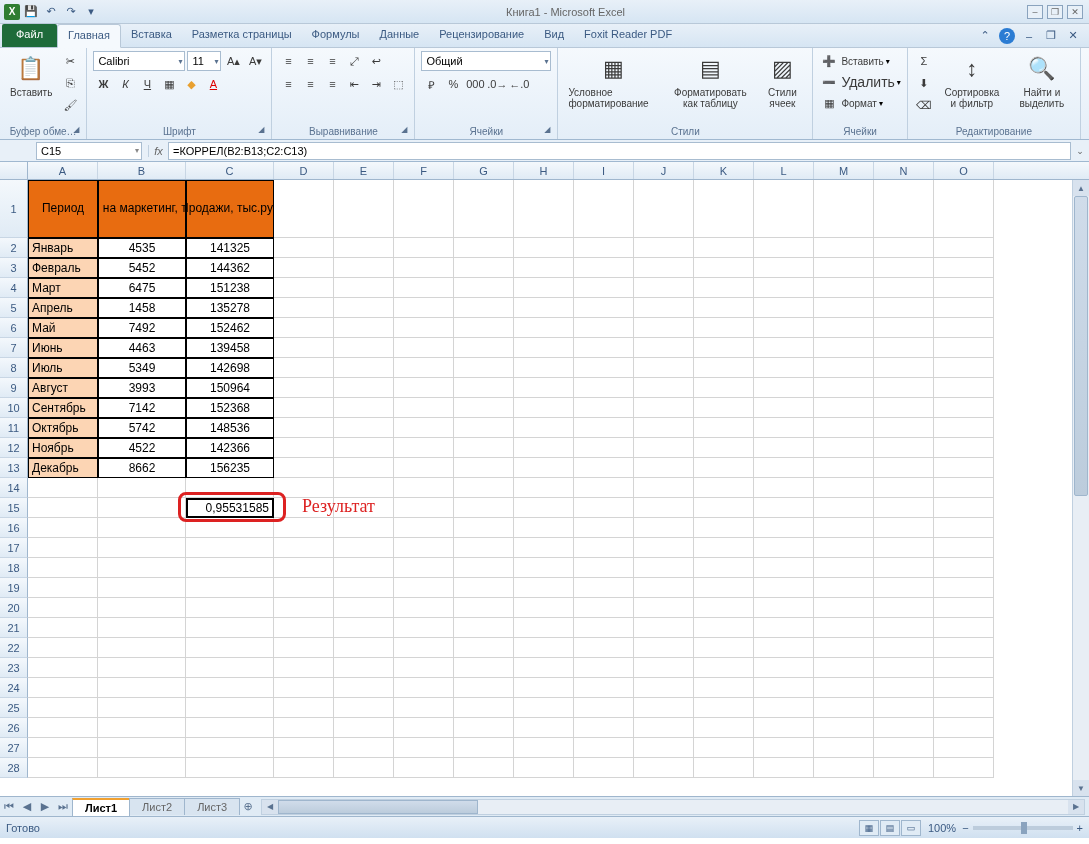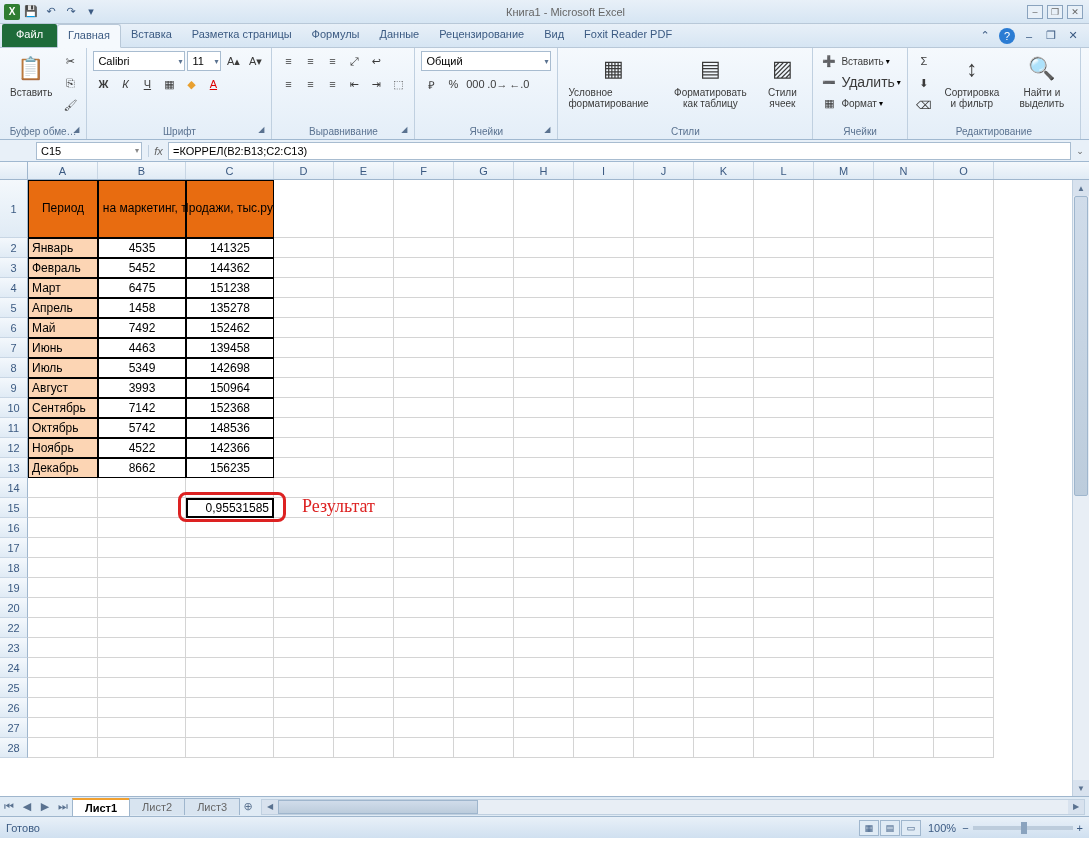--- a/index.html
+++ b/index.html
@@ -648,20 +648,38 @@
         <div class="cell wX"></div>
         <div class="cell wX"></div>
         <div class="cell wX"></div>
         <div class="cell wX"></div>
         <div class="cell wX"></div>
         <div class="cell wX"></div>
         <div class="cell wX"></div>
         <div class="cell wX"></div>
       </div>
       <div class="gridrow">
+        <div class="rowhead">21</div>
+   <div class="cell wA"></div>
+   <div class="cell wB"></div>
+   <div class="cell wC"></div>
+   <div class="cell wX"></div>
+        <div class="cell wX"></div>
+        <div class="cell wX"></div>
+        <div class="cell wX"></div>
+        <div class="cell wX"></div>
+        <div class="cell wX"></div>
+        <div class="cell wX"></div>
+        <div class="cell wX"></div>
+        <div class="cell wX"></div>
+        <div class="cell wX"></div>
+        <div class="cell wX"></div>
+        <div class="cell wX"></div>
+      </div>
+      <div class="gridrow">
         <div class="rowhead">22</div>
    <div class="cell wA"></div>
    <div class="cell wB"></div>
    <div class="cell wC"></div>
    <div class="cell wX"></div>
         <div class="cell wX"></div>
         <div class="cell wX"></div>
         <div class="cell wX"></div>
         <div class="cell wX"></div>
         <div class="cell wX"></div>

